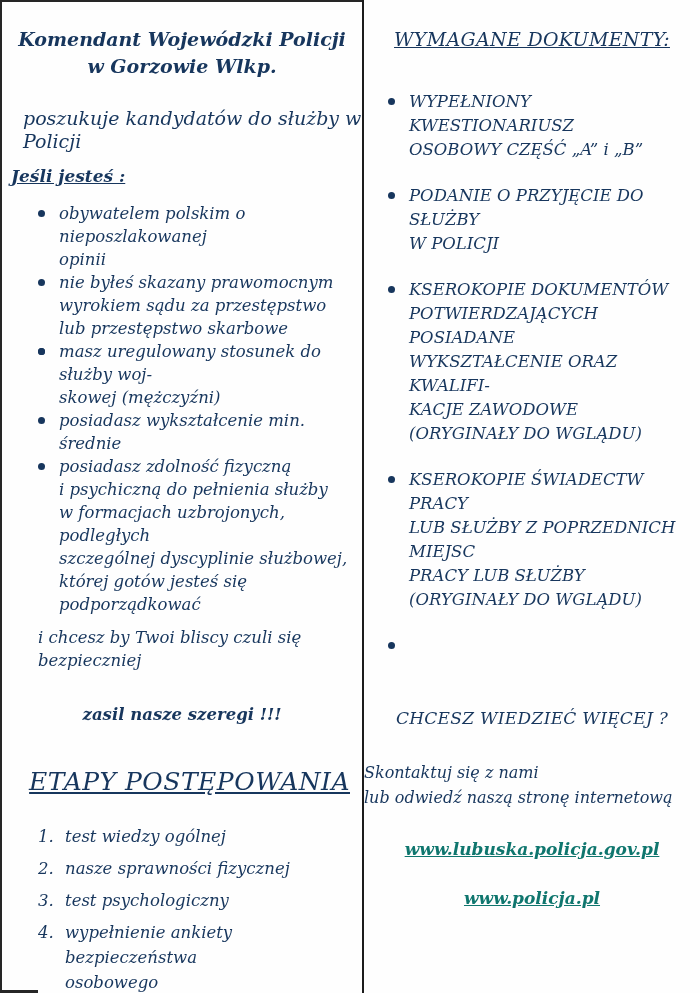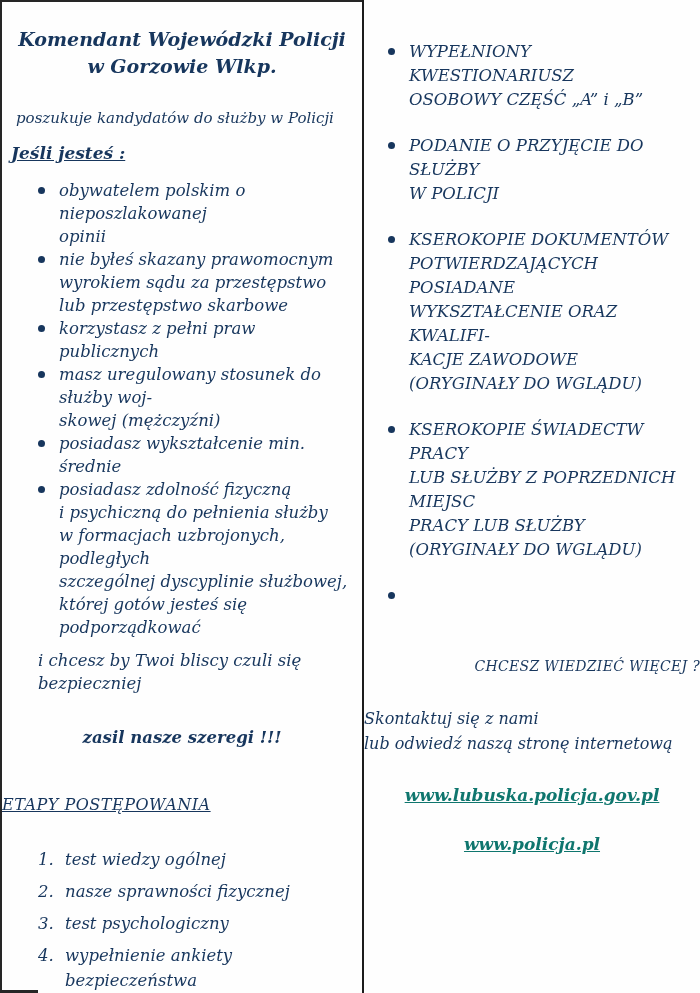--- a/index.html
+++ b/index.html
@@ -16,43 +16,43 @@
   .border-left{position:absolute;left:0;top:0;width:2px;height:993px;background:#262626;}
   .divider{position:absolute;left:362px;top:0;width:2px;height:993px;background:#1c1c1c;}
   .border-bottom-left{position:absolute;left:0;bottom:0;width:38px;height:3px;background:#262626;}
 
   .col{position:absolute;top:0;}
   .col-left{left:2px;width:360px;}
   .col-right{left:364px;width:336px;}
 
   
   .title{margin:26px 6px 0 6px;text-align:center;font-weight:bold;font-size:19px;line-height:27px;}
-  .intro{margin:27px 0 0 14px;font-size:15px;line-height:23px;}
+  .intro{margin:27px 0 0 21px;font-size:19px;line-height:23px;}
   .if-header{margin:12px 0 0 9px;font-size:17px;font-weight:bold;text-decoration:underline;line-height:23px;}
   ul.conds{margin:14px 0 0 0;padding:0 4px 0 57px;list-style:none;}
   ul.conds li{position:relative;font-size:16.5px;line-height:23px;white-space:pre-line;}
   ul.conds li .dot,
   ul.docs li .dot{
     position:absolute;left:-21px;top:8px;width:7px;height:7px;border-radius:50%;
     background:#17365d;
   }
   .closing{margin:10px 0 0 36px;font-size:16.5px;line-height:23px;}
   .cta{margin:33px 0 0 0;text-align:center;font-weight:bold;font-size:16.5px;}
-  .stages-header{margin:42px 12px 0 0;text-align:left;font-size:16px;line-height:32px;letter-spacing:0.5px;}
+  .stages-header{margin:42px 12px 0 0;text-align:right;font-size:25px;line-height:32px;letter-spacing:0.5px;}
   .stages-header span{text-decoration:underline;}
   ol.stages{margin:26px 0 0 0;padding:0 4px 0 57px;font-size:16.5px;}
   ol.stages li{margin-bottom:7px;line-height:25px;white-space:pre-line;padding-left:6px;}
   ol.stages li::marker{font-style:italic;color:#17365d;}
 
   
   .docs-header{margin:28px 0 0 0;text-align:center;font-size:19px;letter-spacing:0.3px;}
   .docs-header span{text-decoration:underline;}
   ul.docs{margin:40px 0 0 0;padding:0 2px 0 45px;list-style:none;}
   ul.docs li{position:relative;font-size:16.5px;line-height:24px;white-space:pre-line;margin-bottom:22px;}
-  .more-header{margin:96px 0 0 0;text-align:right;font-size:14px;letter-spacing:0.3px;}
+  .more-header{margin:96px 0 0 0;text-align:center;font-size:17px;letter-spacing:0.3px;}
   .contact{margin:32px 0 0 0;text-align:left;font-size:16px;line-height:25px;}
   .weblink{display:block;margin:29px auto 0 auto;text-align:center;font-size:17px;
     font-weight:bold;text-decoration:underline;color:#0f766e;cursor:pointer;}
 </style>
 </head>
 <body>
 
 <div class="border-top"></div>
 <div class="border-left"></div>
 <div class="divider"></div>
@@ -68,21 +68,21 @@
   <div class="intro">poszukuje kandydatów do służby w Policji</div>
 
   <div class="if-header">Jeśli jesteś :</div>
 
   <ul class="conds">
     <li><span class="dot"></span><span>obywatelem polskim o nieposzlakowanej
 opinii</span></li>
     <li><span class="dot"></span><span>nie byłeś skazany prawomocnym
 wyrokiem sądu za przestępstwo
 lub przestępstwo skarbowe</span></li>
-    <li><span class="dot"></span><span>korzystasz z pełni praw publicznych</span></li>
+    <li><span class="dot"></span></li>
     <li><span class="dot"></span><span>masz uregulowany stosunek do służby woj-
 skowej (mężczyźni)</span></li>
     <li><span class="dot"></span><span>posiadasz wykształcenie min. średnie</span></li>
     <li><span class="dot"></span><span>posiadasz zdolność fizyczną
 i psychiczną do pełnienia służby
 w formacjach uzbrojonych, podległych
 szczególnej dyscyplinie służbowej,
 której gotów jesteś się podporządkować</span></li>
   </ul>
 
@@ -100,20 +100,23 @@
     <li>test psychologiczny</li>
     <li>wypełnienie ankiety bezpieczeństwa
 osobowego</li>
 
   </ol>
 
 </div>
 
 <div class="col col-right">
 
+  <div class="docs-header">
+    <span>WYMAGANE DOKUMENTY:</span>
+  </div>
 
   <ul class="docs">
     <li><span class="dot"></span><span>WYPEŁNIONY KWESTIONARIUSZ
 OSOBOWY CZĘŚĆ „A” i „B”</span></li>
     <li><span class="dot"></span><span>PODANIE O PRZYJĘCIE DO SŁUŻBY
 W POLICJI</span></li>
     <li><span class="dot"></span><span>KSEROKOPIE DOKUMENTÓW
 POTWIERDZAJĄCYCH  POSIADANE
 WYKSZTAŁCENIE  ORAZ KWALIFI-
 KACJE ZAWODOWE

